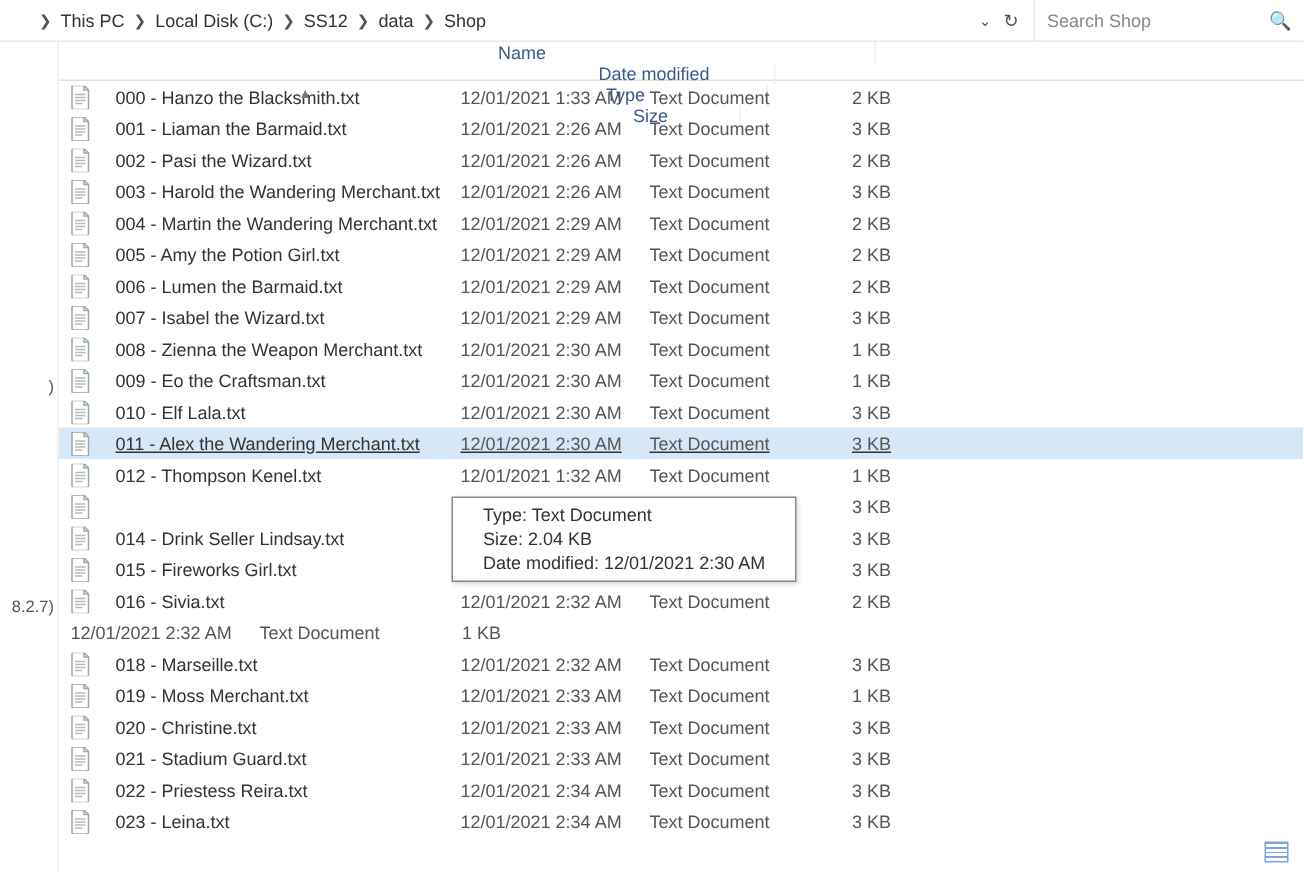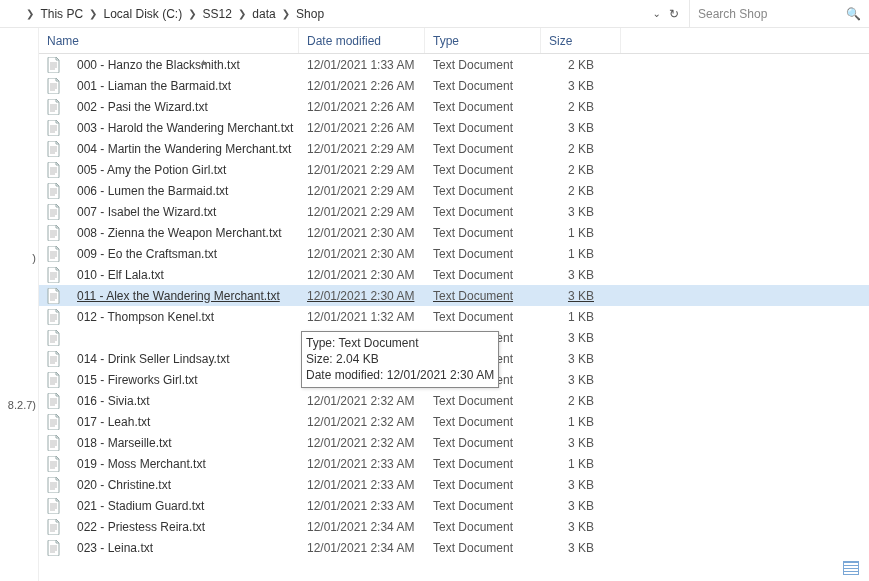--- a/index.html
+++ b/index.html
@@ -77,20 +77,21 @@
     overflow: hidden;
   }
   .headerrow {
     display: flex;
     align-items: center;
     height: 26px;
     border-bottom: 1px solid #e0e0e0;
     color: #3a5a8a;
     font-size: 12px;
     user-select: none;
+    flex-direction: column;
   }
   .headerrow .col {
     padding: 0 8px;
     height: 100%;
     display: flex;
     align-items: center;
     border-right: 1px solid #eee;
     cursor: pointer;
   }
   .col-name { width: 260px; }
@@ -126,21 +127,21 @@
     flex-shrink: 0;
     display: inline-block;
   }
   .file-icon svg { display: block; }
   .tooltip {
     position: absolute;
     left: 301px;
     top: 331px;
     background: #fff;
     border: 1px solid #888;
-    padding: 3px 4px;
+    padding: 3px 20px;
     font-size: 12px;
     color: #333;
     box-shadow: 1px 1px 3px rgba(0,0,0,0.15);
     z-index: 20;
     line-height: 1.35;
   }
   .view-icon {
     position: absolute;
     right: 10px;
     bottom: 6px;
@@ -506,33 +507,20 @@
               <line x1="3" y1="12" x2="8" y2="12" stroke="#bbb"></line>
             </svg>
           </span>
           <span>016 - Sivia.txt</span>
         </div>
         <div class="cell c-date">12/01/2021 2:32 AM</div>
         <div class="cell c-type">Text Document</div>
         <div class="cell c-size">2 KB</div>
       </div>
       <div class="row">
-        <div class="cell c-name">
-          <span class="file-icon">
-            <svg width="14" height="16" viewBox="0 0 14 16">
-              <path d="M2 0h7l3 3v12a1 1 0 0 1-1 1H2a1 1 0 0 1-1-1V1a1 1 0 0 1 1-1z" fill="#fff" stroke="#9aa" stroke-width="1"></path>
-              <path d="M9 0v3h3" fill="none" stroke="#9aa"></path>
-              <line x1="3" y1="6" x2="10" y2="6" stroke="#bbb"></line>
-              <line x1="3" y1="8" x2="10" y2="8" stroke="#bbb"></line>
-              <line x1="3" y1="10" x2="10" y2="10" stroke="#bbb"></line>
-              <line x1="3" y1="12" x2="8" y2="12" stroke="#bbb"></line>
-            </svg>
-          </span>
-          <span>017 - Leah.txt</span>
-        </div>
         <div class="cell c-date">12/01/2021 2:32 AM</div>
         <div class="cell c-type">Text Document</div>
         <div class="cell c-size">1 KB</div>
       </div>
       <div class="row">
         <div class="cell c-name">
           <span class="file-icon">
             <svg width="14" height="16" viewBox="0 0 14 16">
               <path d="M2 0h7l3 3v12a1 1 0 0 1-1 1H2a1 1 0 0 1-1-1V1a1 1 0 0 1 1-1z" fill="#fff" stroke="#9aa" stroke-width="1"></path>
               <path d="M9 0v3h3" fill="none" stroke="#9aa"></path>

